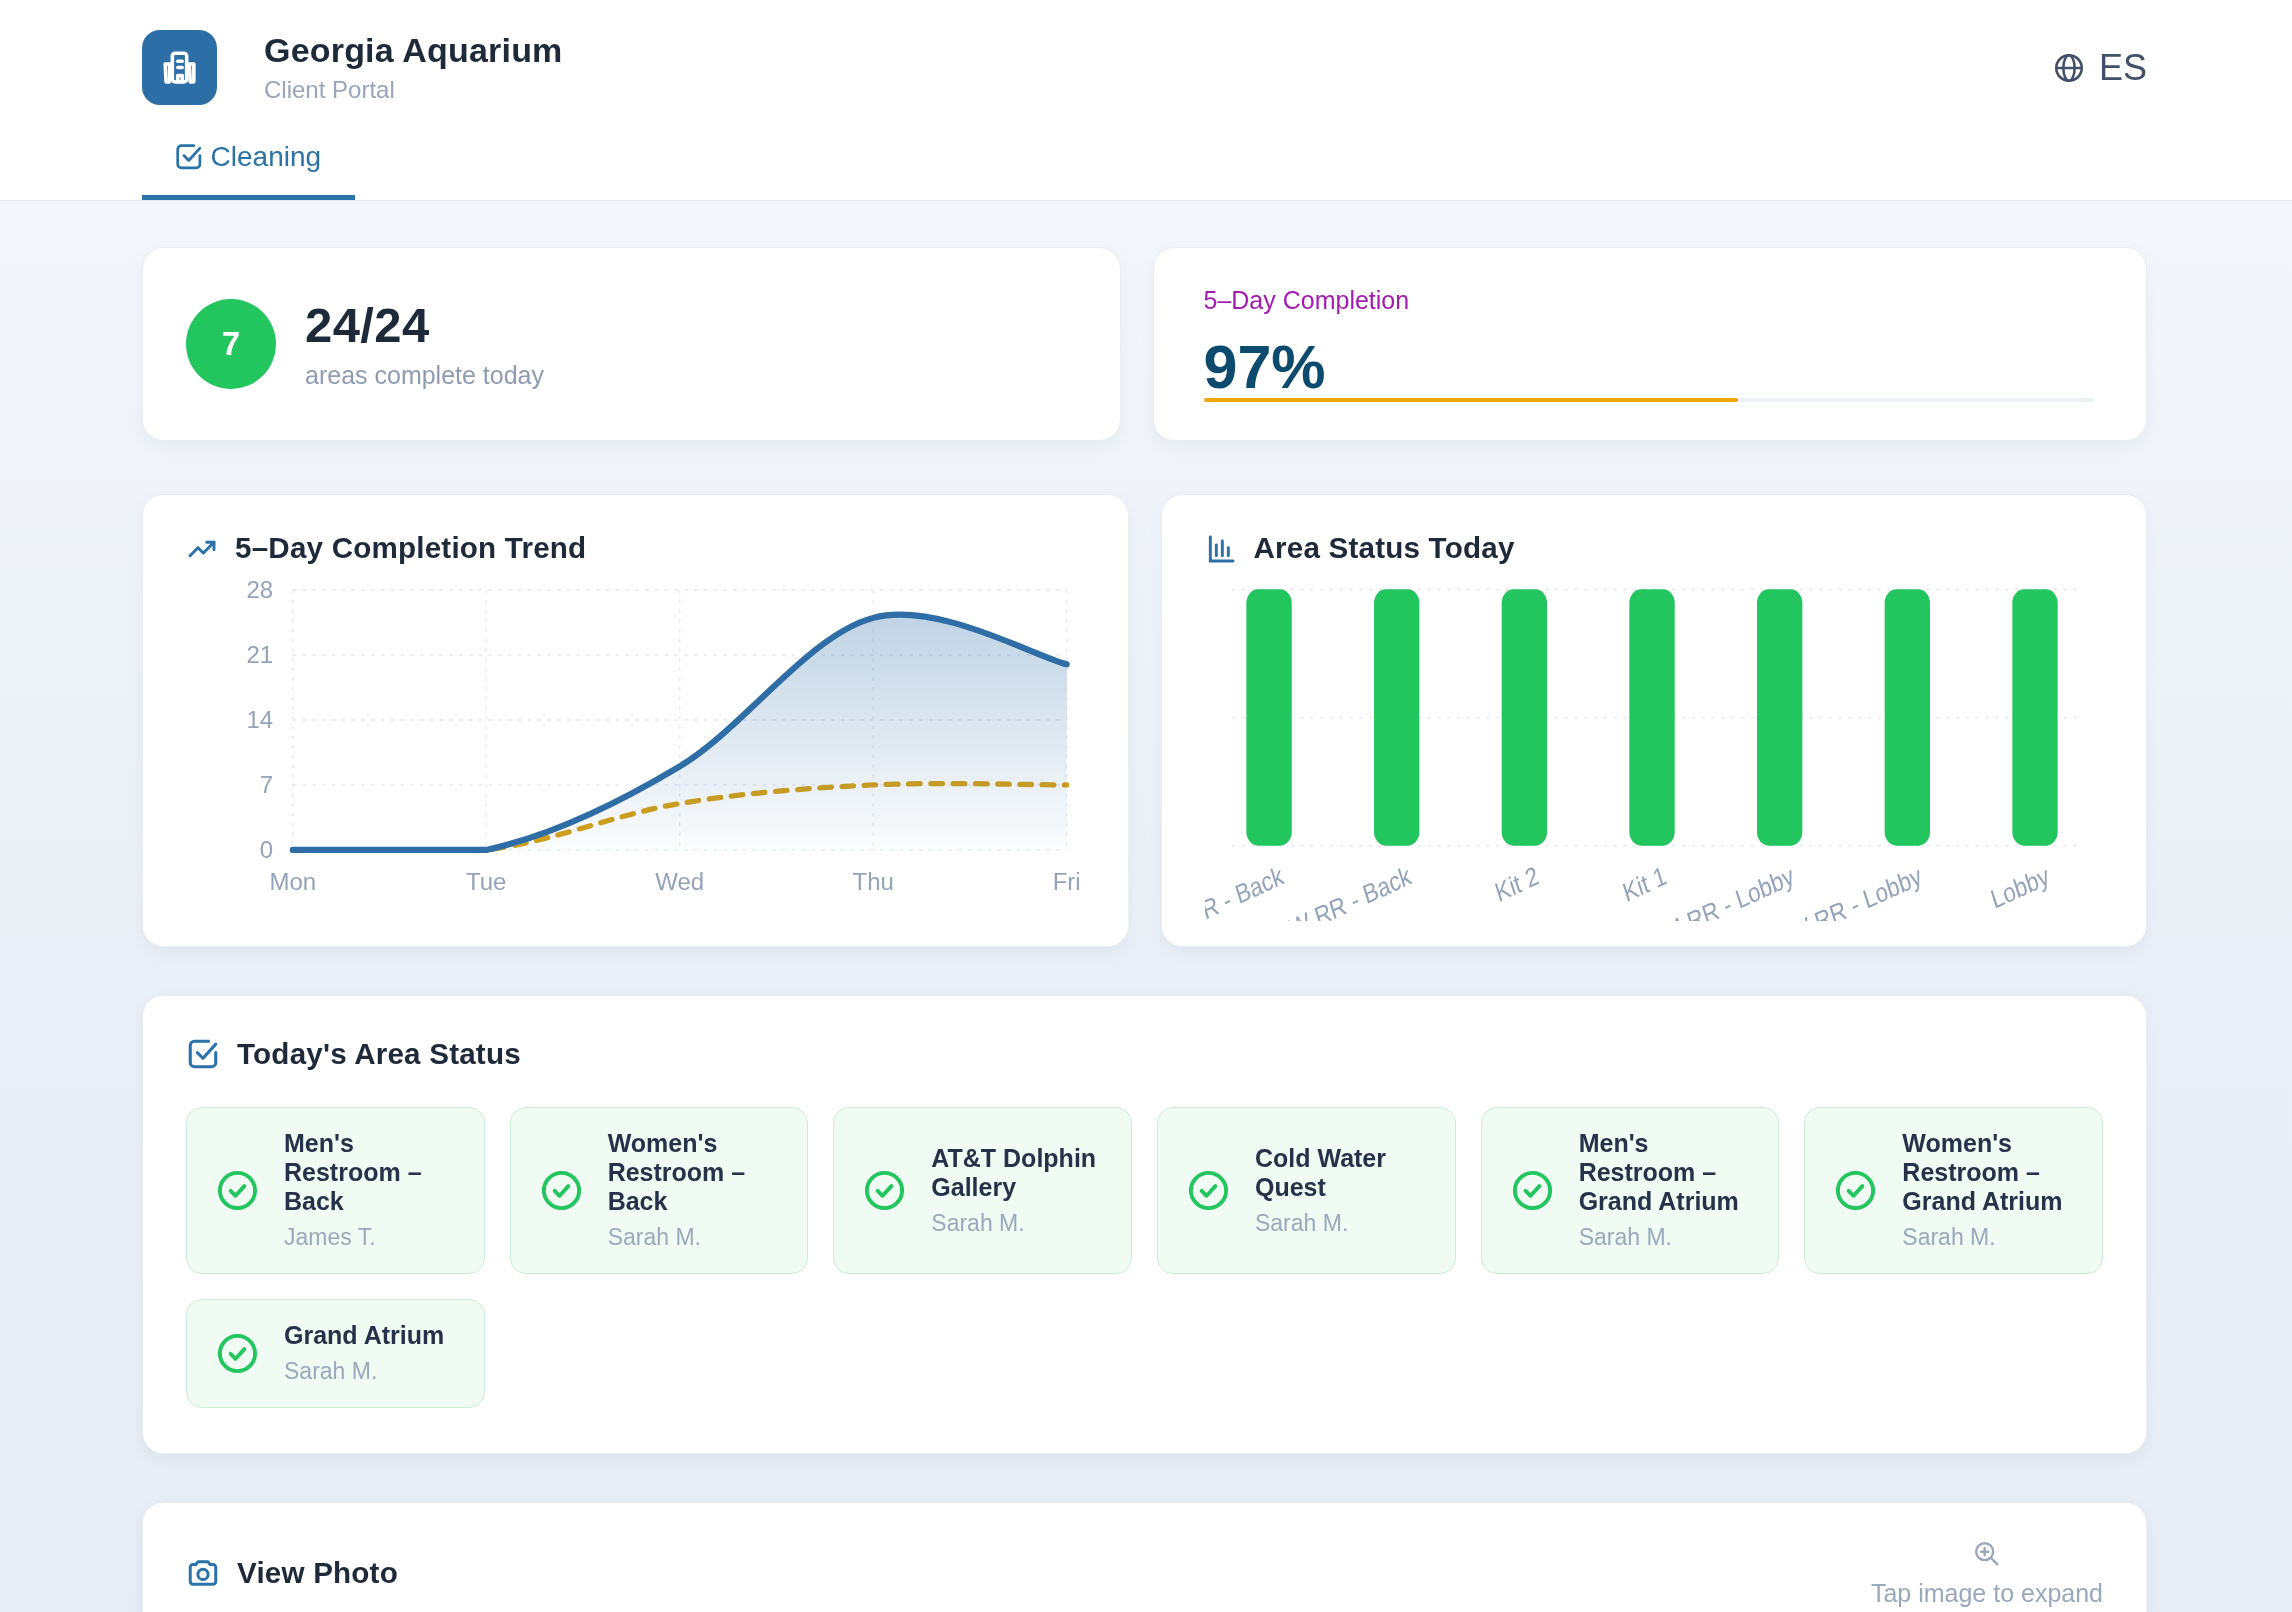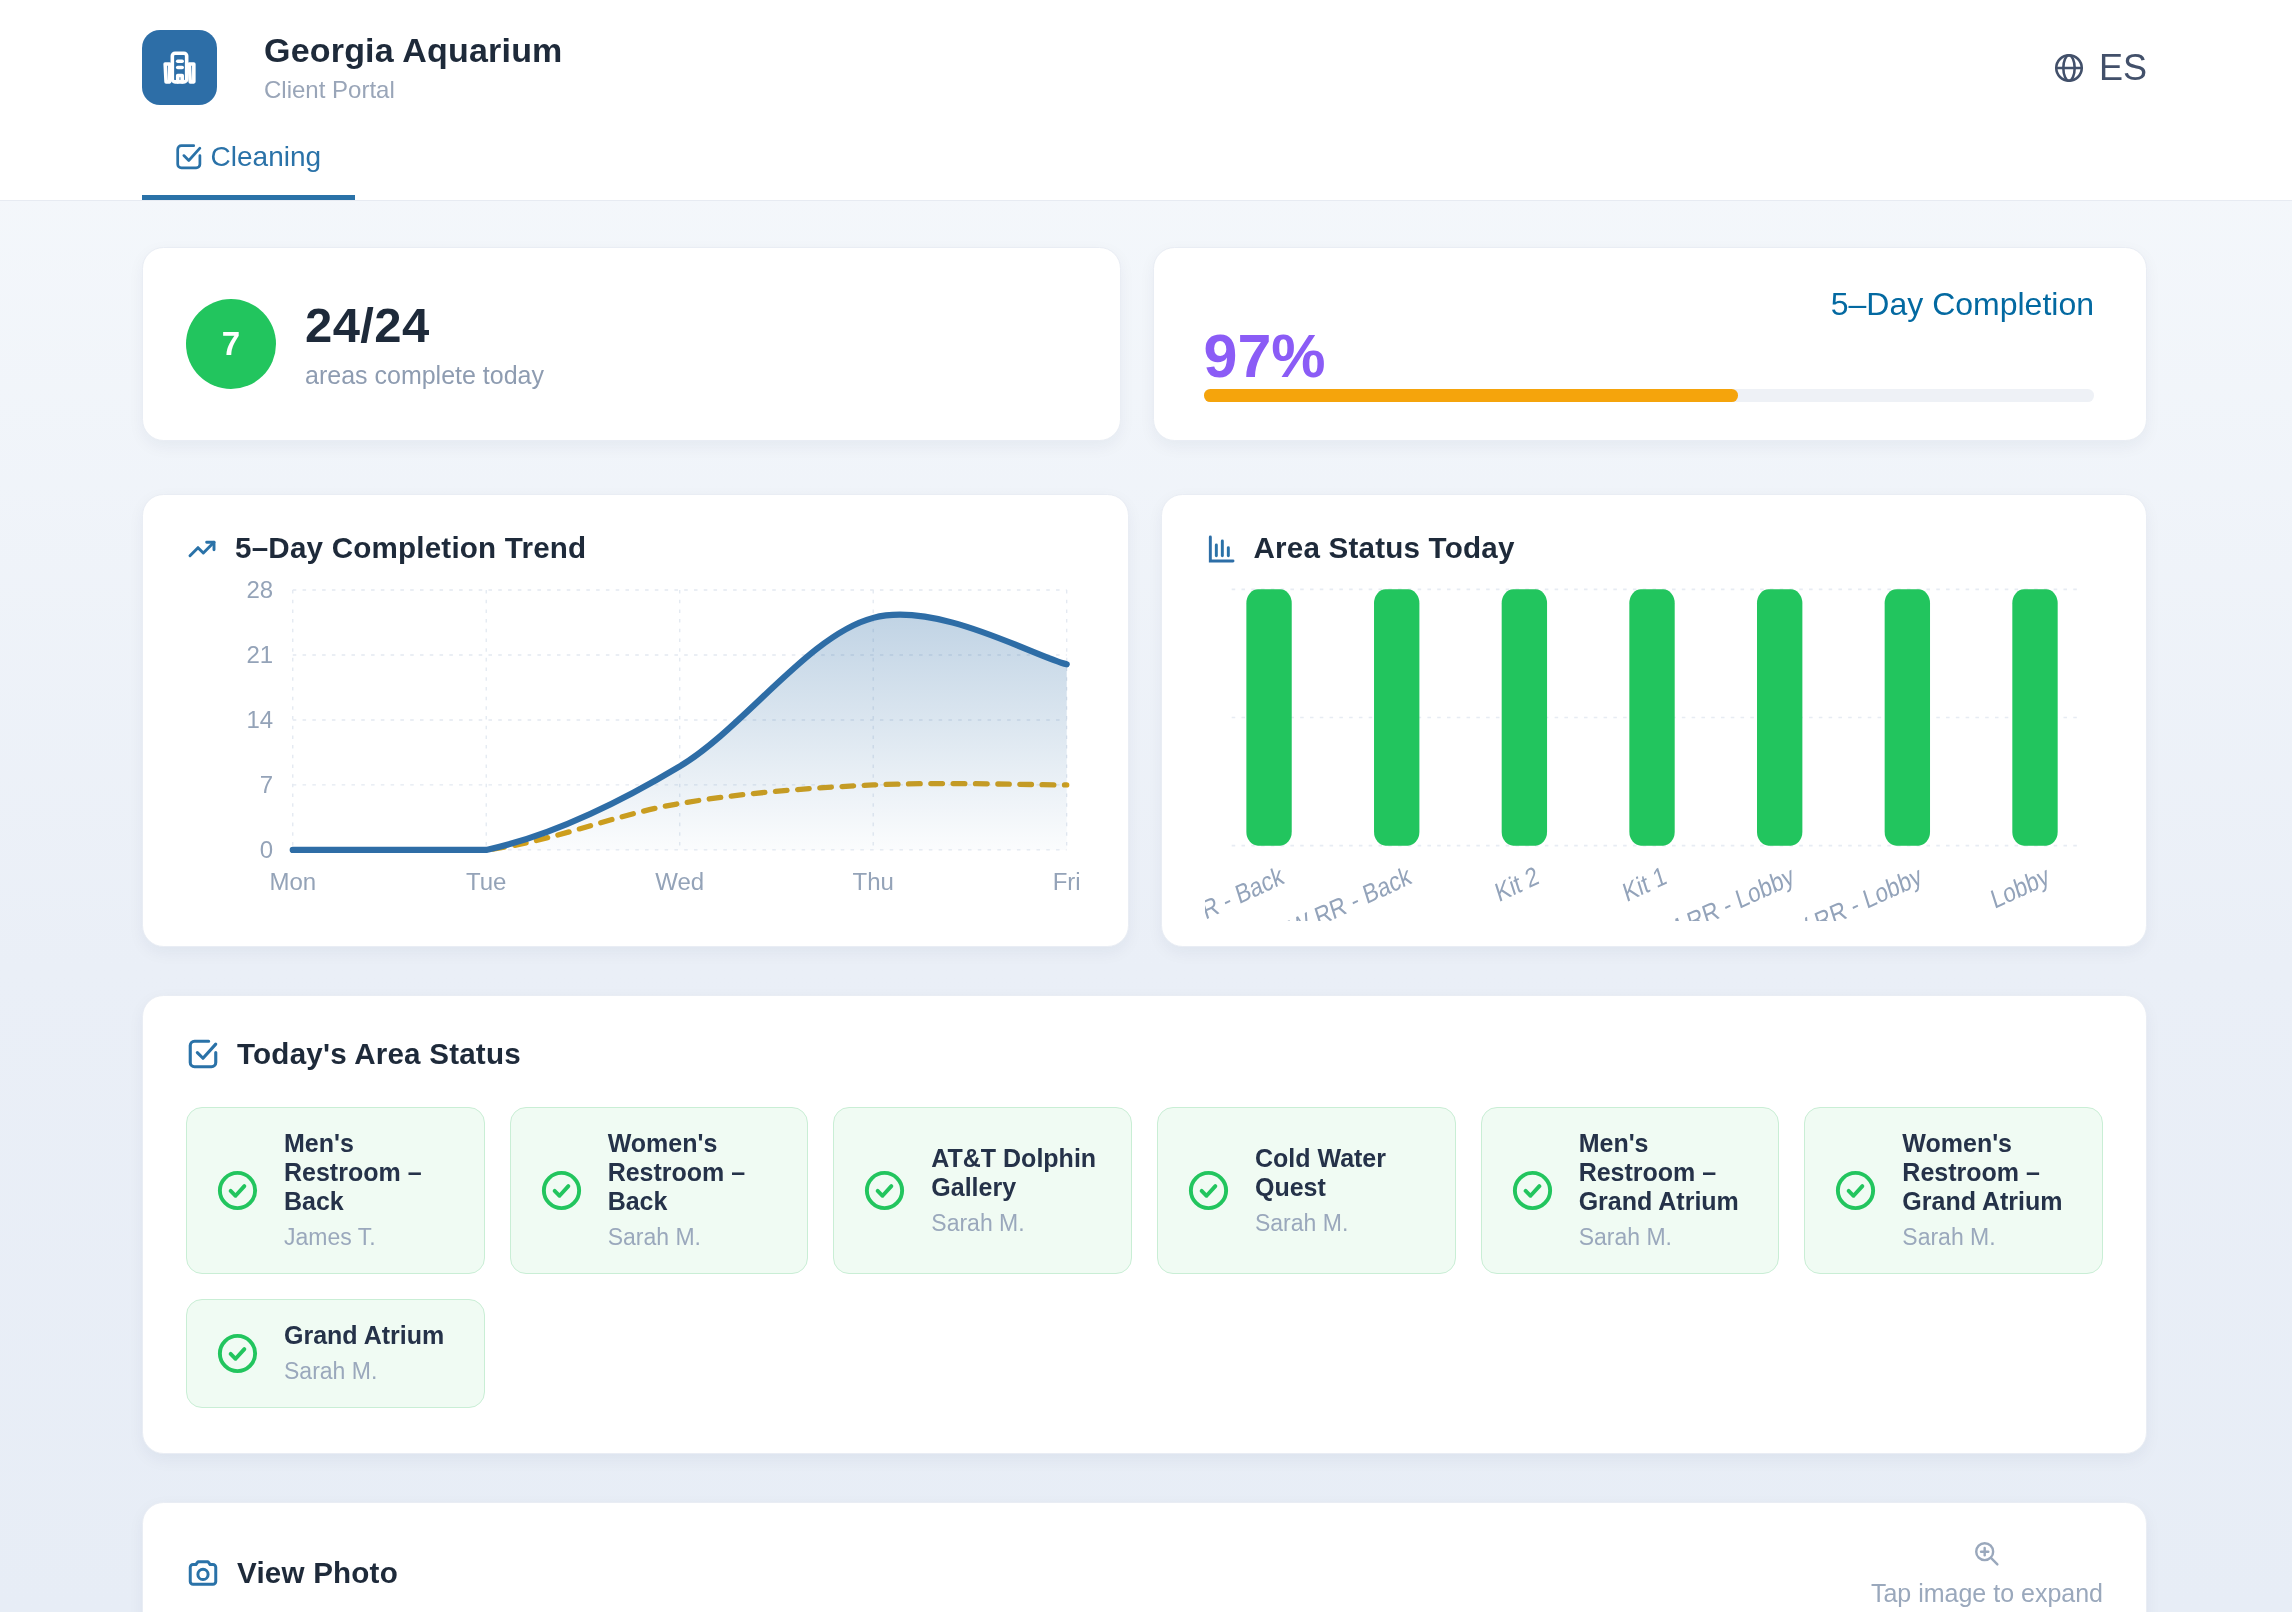--- a/index.html
+++ b/index.html
@@ -23,22 +23,22 @@
   .card { background:#ffffff; border:0.9px solid #e9edf4; border-radius:21.5px; box-shadow:0 5.4px 16px rgba(23,43,77,.05); }
   .row { display:flex; gap:32px; }
 
   .kpi-card { flex:1; height:194px; display:flex; align-items:center; padding:0 43px; }
   .badge { width:90px; height:90px; border-radius:50%; background:#22c55e; color:#fff; font-size:33px; font-weight:bold; display:flex; align-items:center; justify-content:center; flex:none; }
   .kpi-text { margin-left:29px; }
   .kpi-ratio { font-size:49px; font-weight:bold; color:#1e2a3a; letter-spacing:0.4px; }
   .kpi-caption { font-size:25px; color:#8e9cb1; margin-top:8px; }
 
   .completion-card { flex:1; height:194px; padding:38px 52px 38px 50px; display:flex; flex-direction:column; }
-  .completion-label { font-size:32px; color:#0369a1;text-align:right; }
-  .completion-percent { font-size:61px; font-weight:bold; color:#8b5cf6; margin-top:3px; line-height:1; }
+  .completion-label { font-size:25px; color:#a21caf; }
+  .completion-percent { font-size:61px; font-weight:bold; color:#0c4a6e; margin-top:22px; line-height:1; }
   .progress { margin-top:auto; height:12.5px; border-radius:6.3px; background:#eef1f6; }
   .progress-fill { height:100%; border-radius:6.3px; background:#f5a40c; width:0; }
 
   .row2 { margin-top:53px; }
   .chart-card { flex:1; height:453px; padding:36px 43px 25px 43px; display:flex; flex-direction:column; }
   .card-title-row { display:flex; align-items:flex-end; gap:17px; }
   .card-title { font-size:29.6px; font-weight:bold; color:#1e2a3a; letter-spacing:0.2px; }
   svg.chart { flex:1; width:100%; margin-top:3.6px; }
 
   .status-card { margin-top:48px; padding:41px 43px 45px 43px; }

